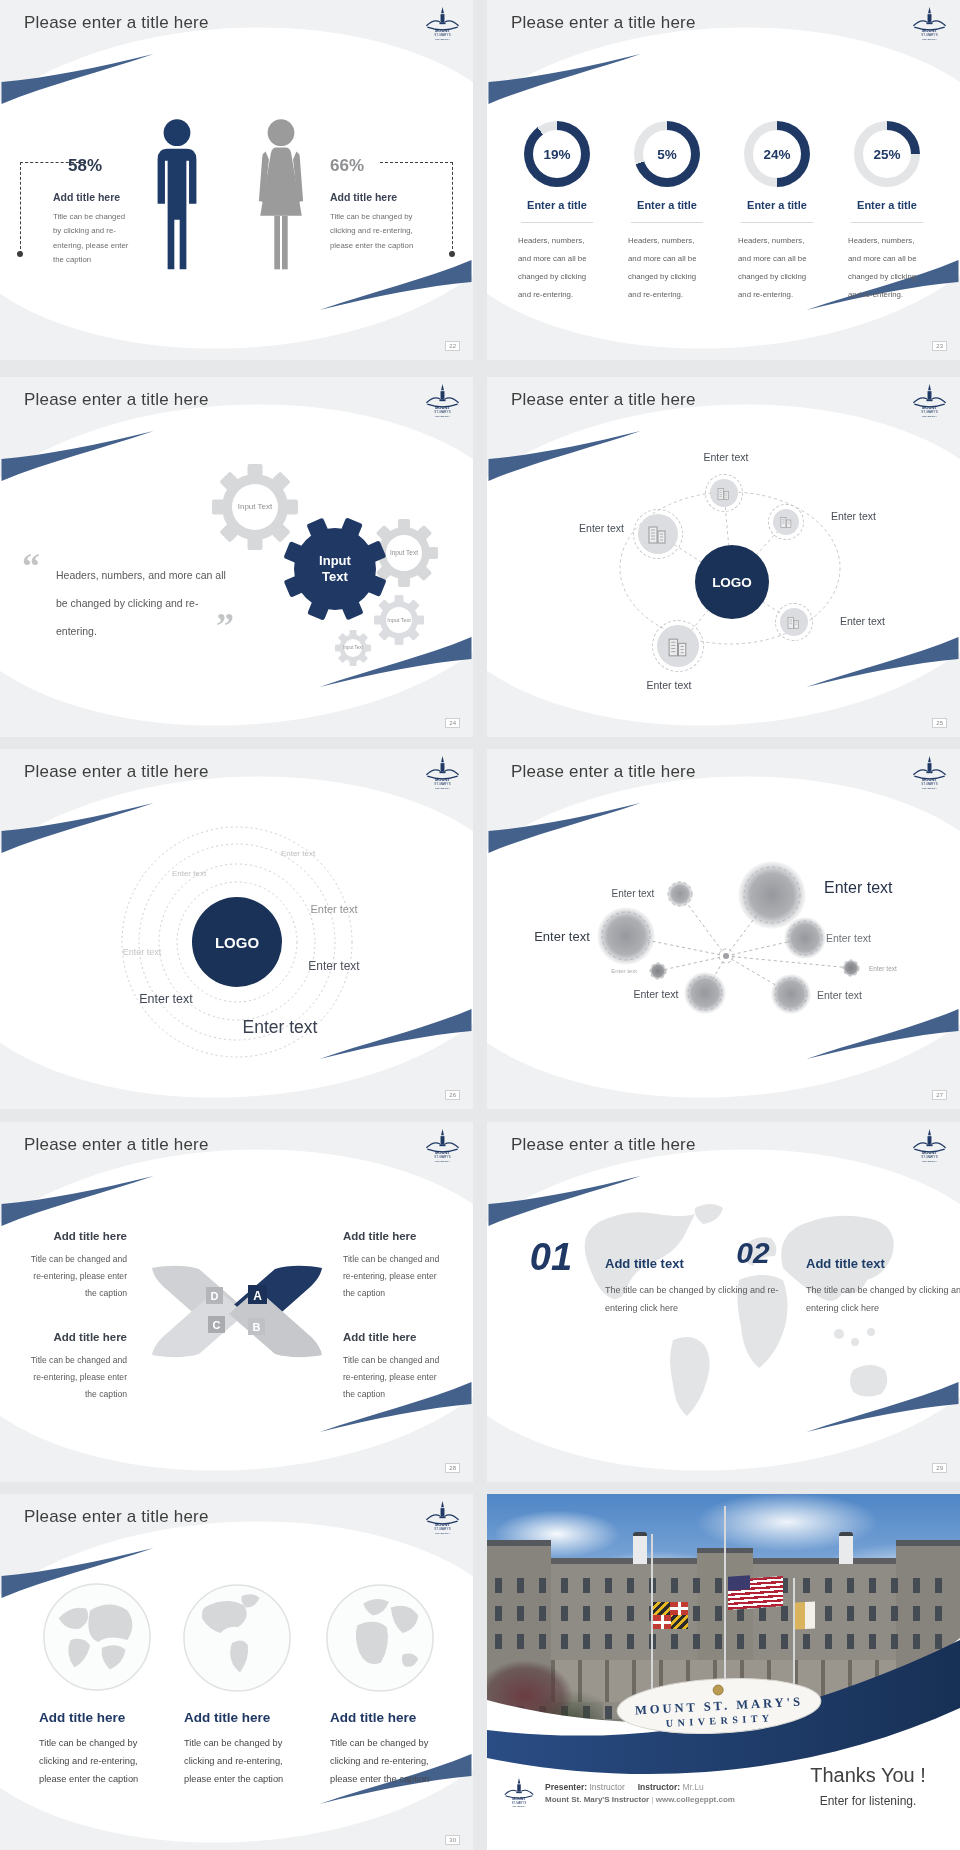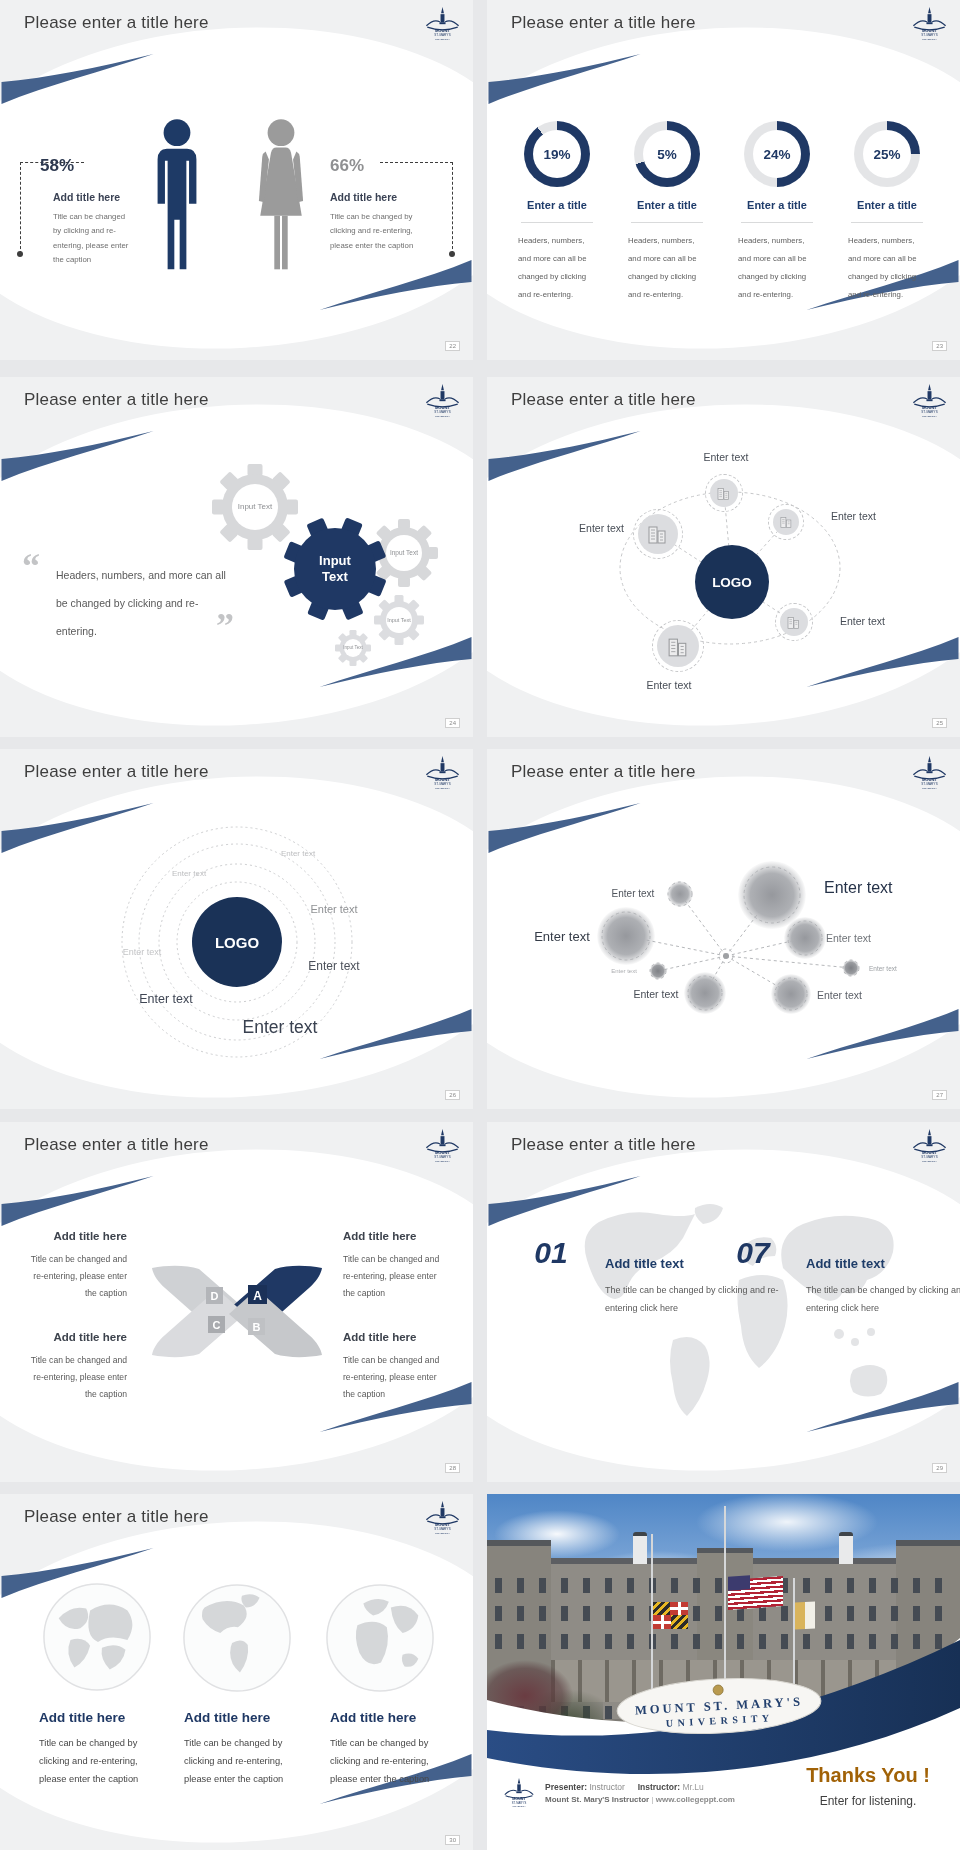--- a/index.html
+++ b/index.html
@@ -65,21 +65,21 @@
     <path d="M22,50 Q18,52 17,58 L12,124 L20,126 L27,62 Z"></path>
           <path d="M68,50 Q72,52 73,58 L78,124 L70,126 L63,62 Z"></path>
     <rect x="35" y="146" width="8.5" height="80"></rect>
           <rect x="46.5" y="146" width="8.5" height="80"></rect>
         </g>
   </svg>
 
   <div class="abs" style="left:20px;top:162px;width:64px;border-top:1px dashed #3d3d3d"></div>
   <div class="abs" style="left:20px;top:162px;height:92px;border-left:1px dashed #3d3d3d"></div>
   <div class="abs" style="left:17px;top:251px;width:6px;height:6px;border-radius:50%;background:#3d3d3d"></div>
-  <div class="abs" style="left:40px;top:156px;width:90px;text-align:left;font-weight:bold;font-size:17px;color:#2d3950">58%</div>
+  <div class="abs" style="left:40px;top:156px;width:90px;text-align:center;font-weight:bold;font-size:17px;color:#2d3950">58%</div>
   <div class="abs" style="left:53px;top:191px;width:80px;font-weight:bold;font-size:10.5px;color:#3a4254">Add title here</div>
   <div class="abs" style="left:53px;top:210px;width:82px;font-size:7.8px;color:#6f6f6f;line-height:1.85">Title can be changed by clicking and re-entering, please enter the caption</div>
 
   <div class="abs" style="left:380px;top:162px;width:73px;border-top:1px dashed #3d3d3d"></div>
   <div class="abs" style="left:452px;top:162px;height:92px;border-left:1px dashed #3d3d3d"></div>
   <div class="abs" style="left:449px;top:251px;width:6px;height:6px;border-radius:50%;background:#3d3d3d"></div>
   <div class="abs" style="left:330px;top:156px;width:90px;font-weight:bold;font-size:17px;color:#8f9092">66%</div>
   <div class="abs" style="left:330px;top:191px;width:80px;font-weight:bold;font-size:10.5px;color:#3a4254">Add title here</div>
   <div class="abs" style="left:330px;top:210px;width:88px;font-size:7.8px;color:#6f6f6f;line-height:1.85">Title can be changed by clicking and re-entering, please enter the caption</div>
   <div class="s-page">22</div>
@@ -486,24 +486,24 @@
       <path d="M186,218 Q206,210 218,224 Q226,238 220,258 Q214,280 200,294 Q188,284 186,262 Q180,238 186,218 Z"></path>
       <path d="M252,128 Q266,112 284,116 Q292,124 288,134 Q272,134 266,144 Q256,140 252,128 Z"></path>
       <path d="M252,158 Q276,148 296,158 Q304,180 298,204 Q290,232 272,246 Q256,232 254,204 Q248,178 252,158 Z"></path>
       <path d="M296,146 Q288,114 316,102 Q352,88 388,98 Q410,106 406,130 Q400,152 380,158 Q372,176 356,170 Q348,184 334,176 Q314,164 296,146 Z"></path>
       <circle cx="352" cy="212" r="5"></circle>
           <circle cx="368" cy="220" r="4"></circle>
           <circle cx="384" cy="210" r="4"></circle>
       <path d="M366,248 Q384,238 398,248 Q404,262 394,272 Q378,278 366,270 Q360,258 366,248 Z"></path>
     </g>
   </svg>
-  <div class="abs" style="left:28px;top:114px;width:72px;text-align:center;font-style:italic;font-weight:bold;font-size:30px;color:#1f3864">01</div>
+  <div class="abs" style="left:28px;top:114px;width:72px;text-align:center;font-style:italic;font-weight:bold;font-size:38px;color:#1f3864">01</div>
   <div class="abs" style="left:118px;top:134px;font-weight:bold;font-size:13px;color:#1e3c68">Add title text</div>
   <div class="abs" style="left:118px;top:160px;width:182px;font-size:9px;color:#595959;line-height:1.95">The title can be changed by clicking and re-entering click here</div>
-  <div class="abs" style="left:230px;top:114px;width:72px;text-align:center;font-style:italic;font-weight:bold;font-size:30px;color:#1f3864">07</div>
+  <div class="abs" style="left:230px;top:114px;width:72px;text-align:center;font-style:italic;font-weight:bold;font-size:30px;color:#1f3864">02</div>
   <div class="abs" style="left:319px;top:134px;font-weight:bold;font-size:13px;color:#1e3c68">Add title text</div>
   <div class="abs" style="left:319px;top:160px;width:182px;font-size:9px;color:#595959;line-height:1.95">The title can be changed by clicking and re-entering click here</div>
   <div class="s-page">29</div>
 </div>
 
 <div class="slide" style="left:0;top:1494px">
   <div class="wblob"></div>
   <svg class="sw tl" viewBox="0 0 155 60">
         <path d="M0,30 C45,26 95,16 152,2 C100,20 48,32 0,52 Z" fill="#44618c"></path>
       </svg>
@@ -643,17 +643,17 @@
     <span style="color:#8a8a8a">Instructor</span>
     <span style="display:inline-block;width:8px"></span>
     <span style="font-weight:bold;color:#4a4a4a">Instructor:</span>
     <span style="color:#9a9a9a">Mr.Lu</span>
   </div>
   <div class="abs" style="left:58px;top:301px;font-size:8px;font-weight:bold;z-index:4">
     <span style="color:#6b6b6b">Mount St. Mary'S Instructor</span>
     <span style="color:#b0b0b0;font-weight:normal">|</span>
     <span style="color:#8a8a8a">www.collegeppt.com</span>
   </div>
-  <div class="abs ctr" style="left:295px;top:270px;width:172px;font-weight:700;font-size:20px;color:#a16207;z-index:4">Thanks You !</div>
+  <div class="abs ctr" style="left:295px;top:270px;width:172px;font-weight:400;font-size:20px;color:#404040;z-index:4">Thanks You !</div>
   <div class="abs ctr" style="left:295px;top:300px;width:172px;font-size:12px;color:#3f3f3f;z-index:4">Enter for listening.</div>
 </div>
 
 </div>
 
 </body></html>

